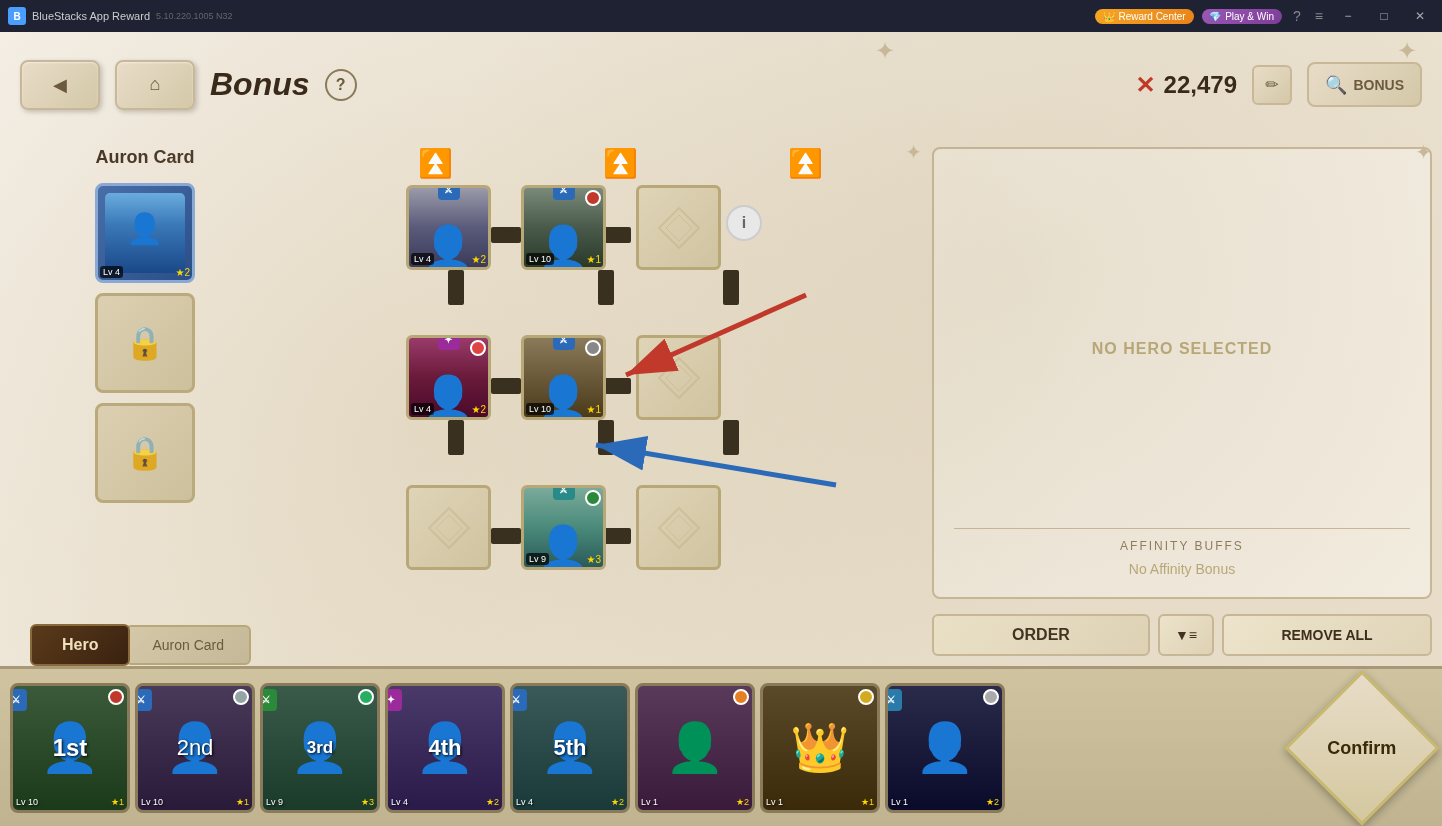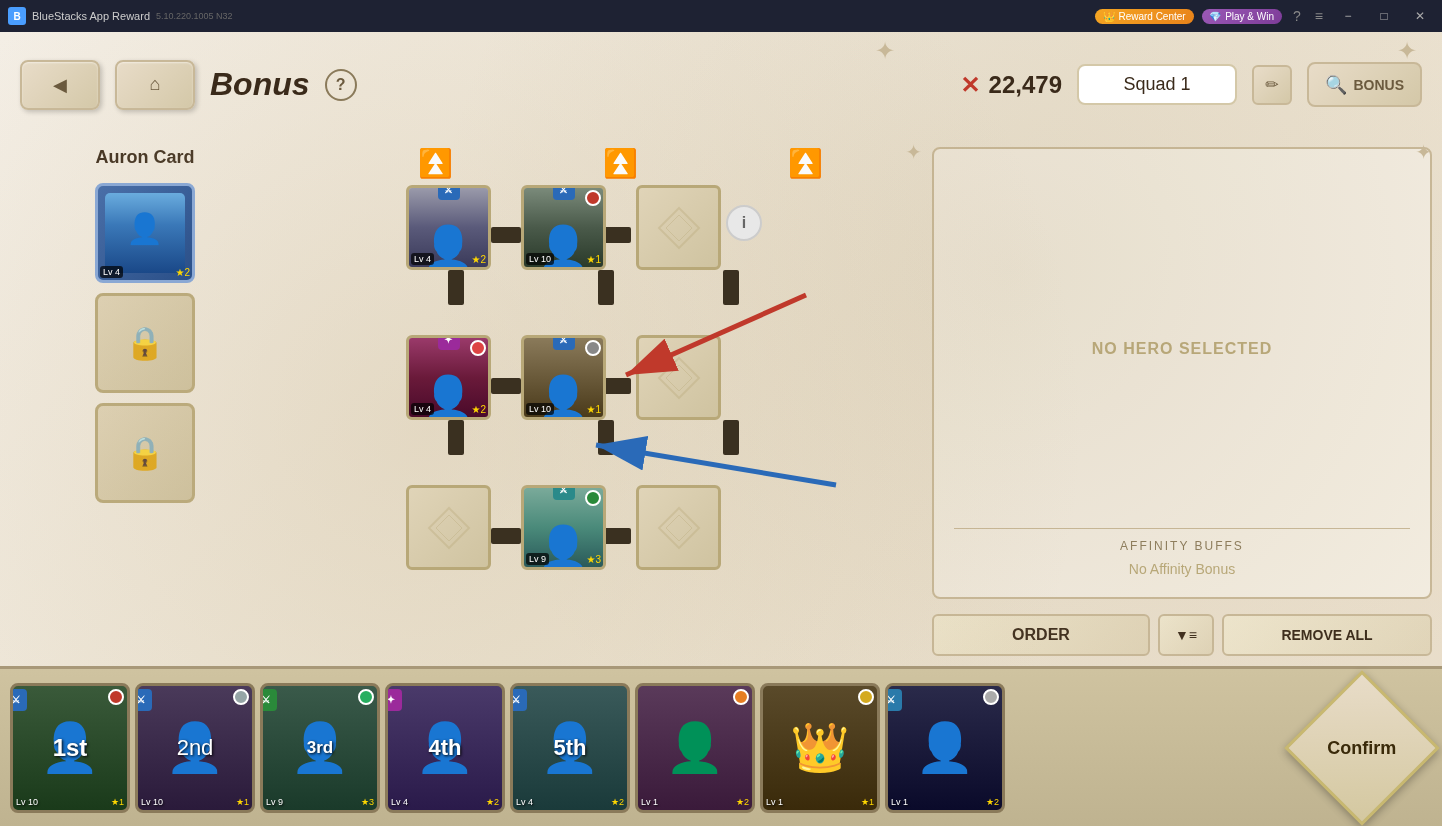--- a/index.html
+++ b/index.html
@@ -610,21 +610,20 @@
     <span class="squad-title">Bonus</span>
     <button class="help-btn">
       <span>?</span>
     </button>
 
     <div class="currency">
       <span style="color:#c0392b; font-weight:900;">✕</span>
       <span>22,479</span>
     </div>
 
-    <div class="squad-name-box">Squad 1</div>
     <div class="edit-btn">
       <span>✏</span>
     </div>
 
     <button class="bonus-btn">
       <span style="font-size:18px;">🔍</span>
       <span>BONUS</span>
     </button>
   </div>
 
@@ -812,20 +811,24 @@
         <button class="order-btn">ORDER</button>
         <button class="filter-btn">
           <span style="font-size:14px;">▼≡</span>
         </button>
         <button class="remove-all-btn">REMOVE ALL</button>
       </div>
     </div>
 
   </div>
 
+  <div style="position:absolute; bottom:160px; left:30px; display:flex; gap:0; align-items:center; z-index:10;">
+    <button class="tab-hero">Hero</button>
+    <button class="tab-auron">Auron Card</button>
+  </div>
 
   <div class="bottom-section">
 
     <div class="hero-thumb" style="background:linear-gradient(180deg,#3a5a3a,#1a3a1a);">
       <div class="class-icon ci-blue" style="position:absolute;top:3px;left:3px;z-index:10;">⚔</div>
       <div class="status-dot dot-red" style="position:absolute;top:3px;right:3px;"></div>
       <div style="width:100%;height:100%;display:flex;align-items:center;justify-content:center;font-size:48px;">👤</div>
       <div style="position:absolute;top:50%;left:50%;transform:translate(-50%,-50%);font-size:24px;font-weight:bold;color:white;text-shadow:1px 1px 3px #000;z-index:5;">1st</div>
       <div class="hero-thumb-lv">Lv 10</div>
       <div class="hero-thumb-stars">★1</div>

